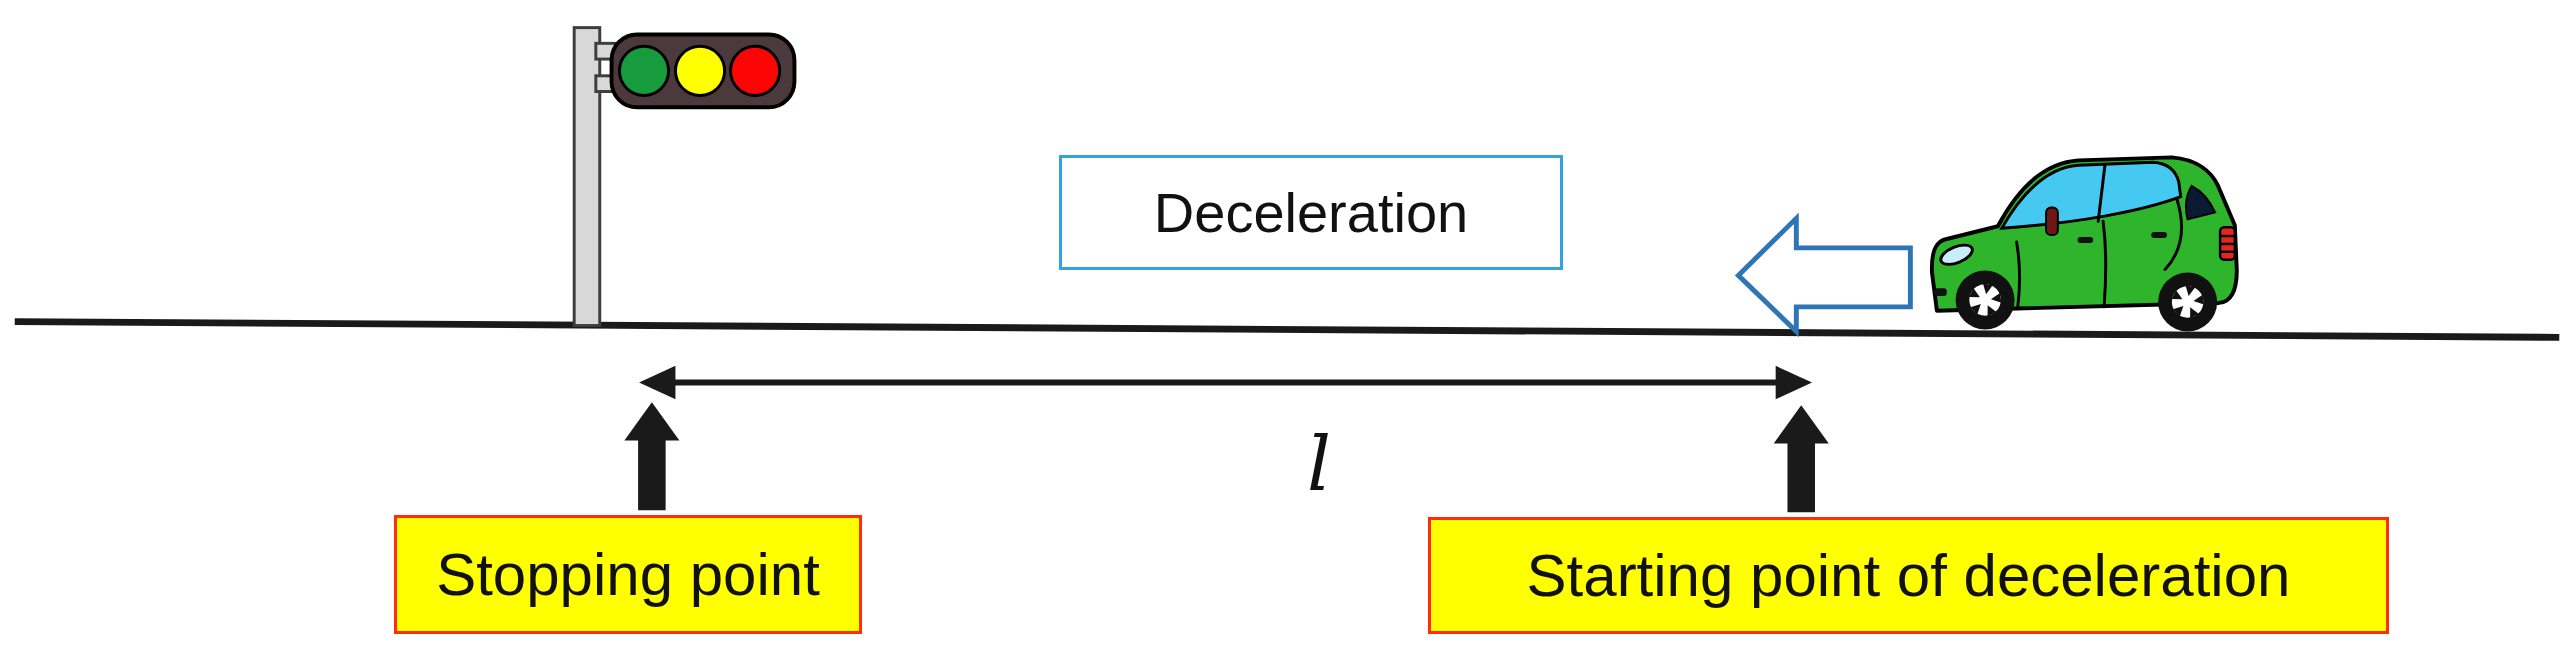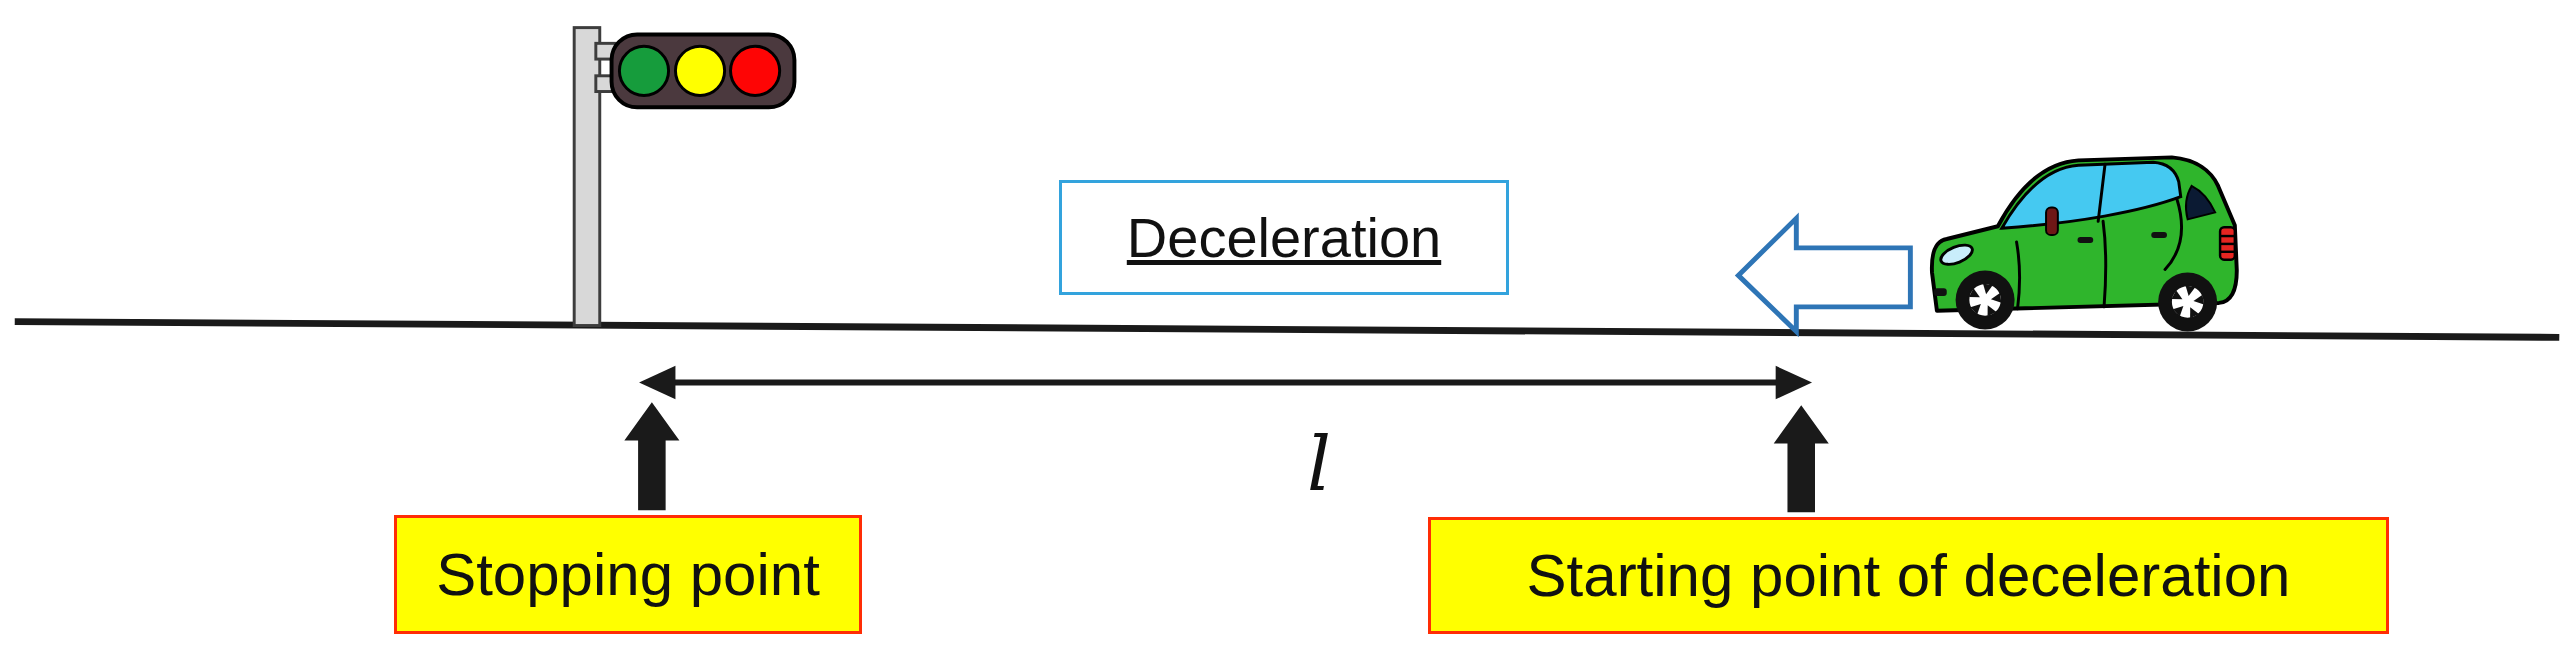--- a/index.html
+++ b/index.html
@@ -38,25 +38,24 @@
   .tire{fill:var(--wheel-black,#111);}
   .hub{fill:var(--hub-white,#fff);stroke:#111;stroke-width:2;}
   .spoke{fill:#111;}
 
   .label-box{
     position:absolute;display:flex;align-items:center;justify-content:center;
     box-sizing:border-box;color:var(--text-black,#111);
     white-space:nowrap;
   }
   .deceleration-box{
-    left:1059px;top:180px;width:450px;height:115px;
+    left:1059px;top:155px;width:504px;height:115px;
     background:var(--deceleration-box-fill,#fff);
     border:3.9px solid var(--deceleration-box-border,#33a3dd);
     font-size:56px;
-    text-decoration:underline;
   }
   .callout{
     background:var(--callout-fill,#ffff00);
     border:3.9px solid var(--callout-border,#ff2d05);
     font-size:60px;
   }
   .stopping-box{left:394px;top:515px;width:468px;height:119px;}
   .starting-box{left:1428px;top:517px;width:961px;height:117px;}
   .distance-label{
     left:1275px;top:415px;width:88px;height:98px;

